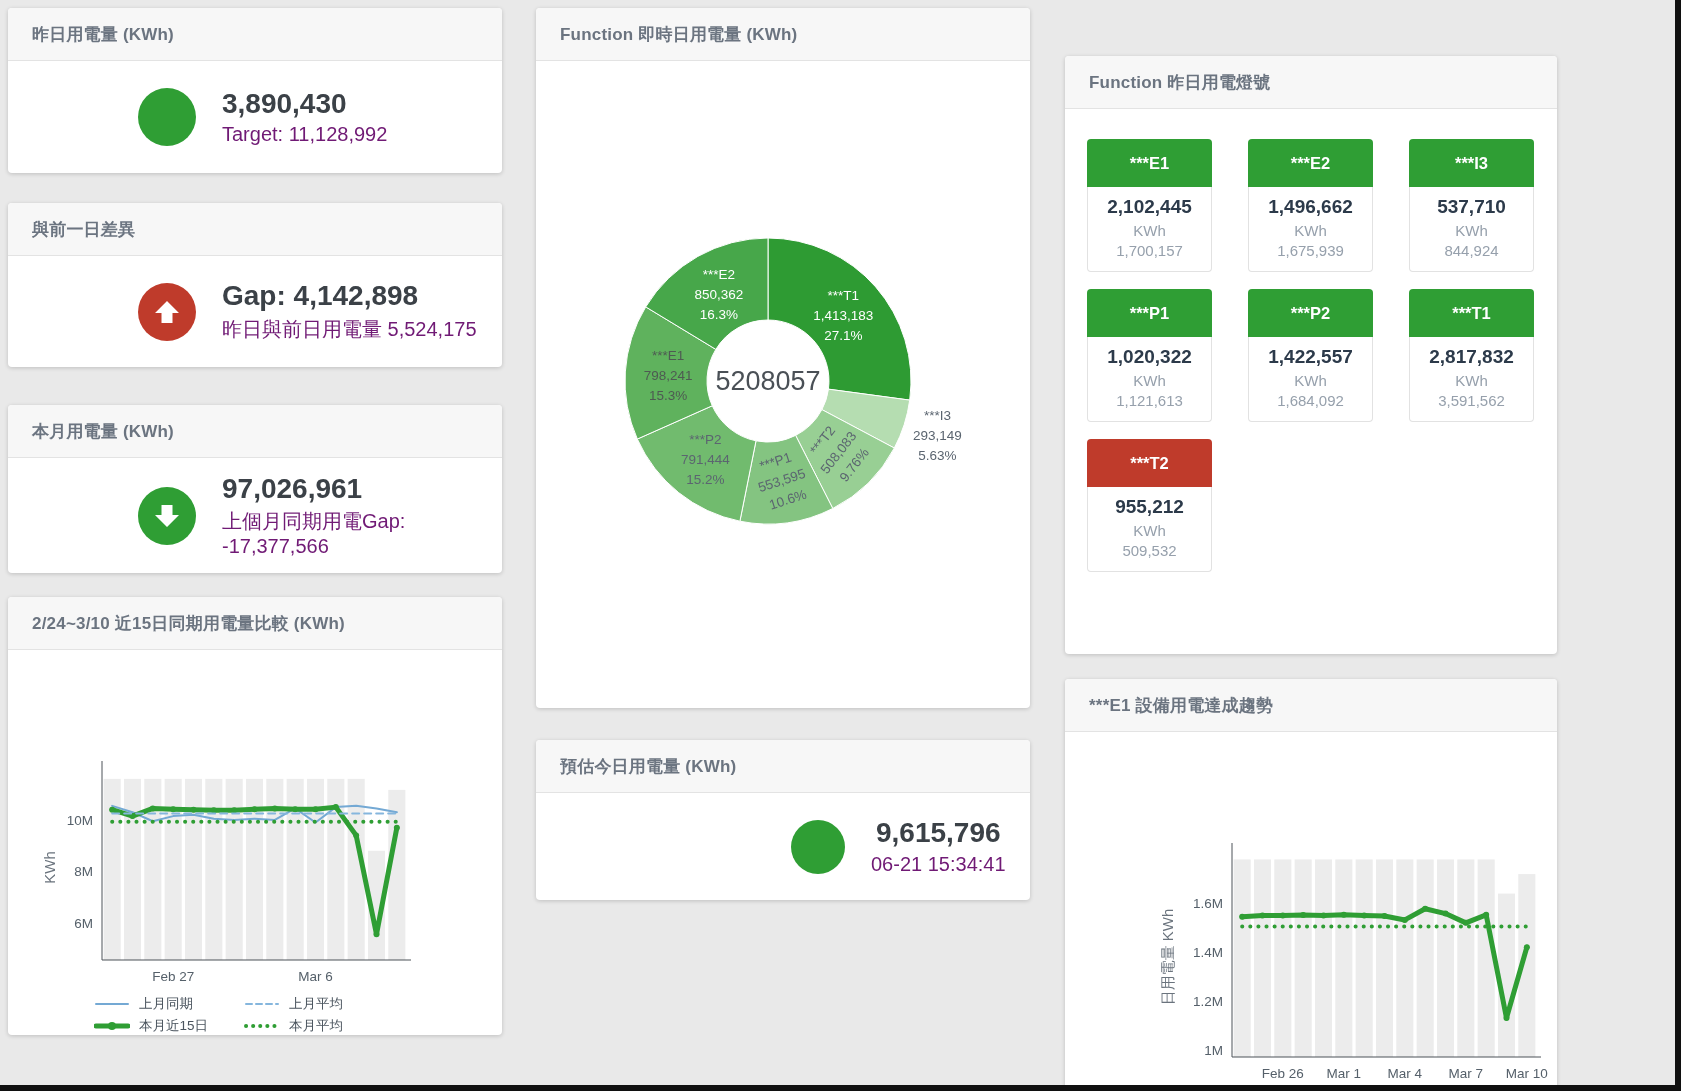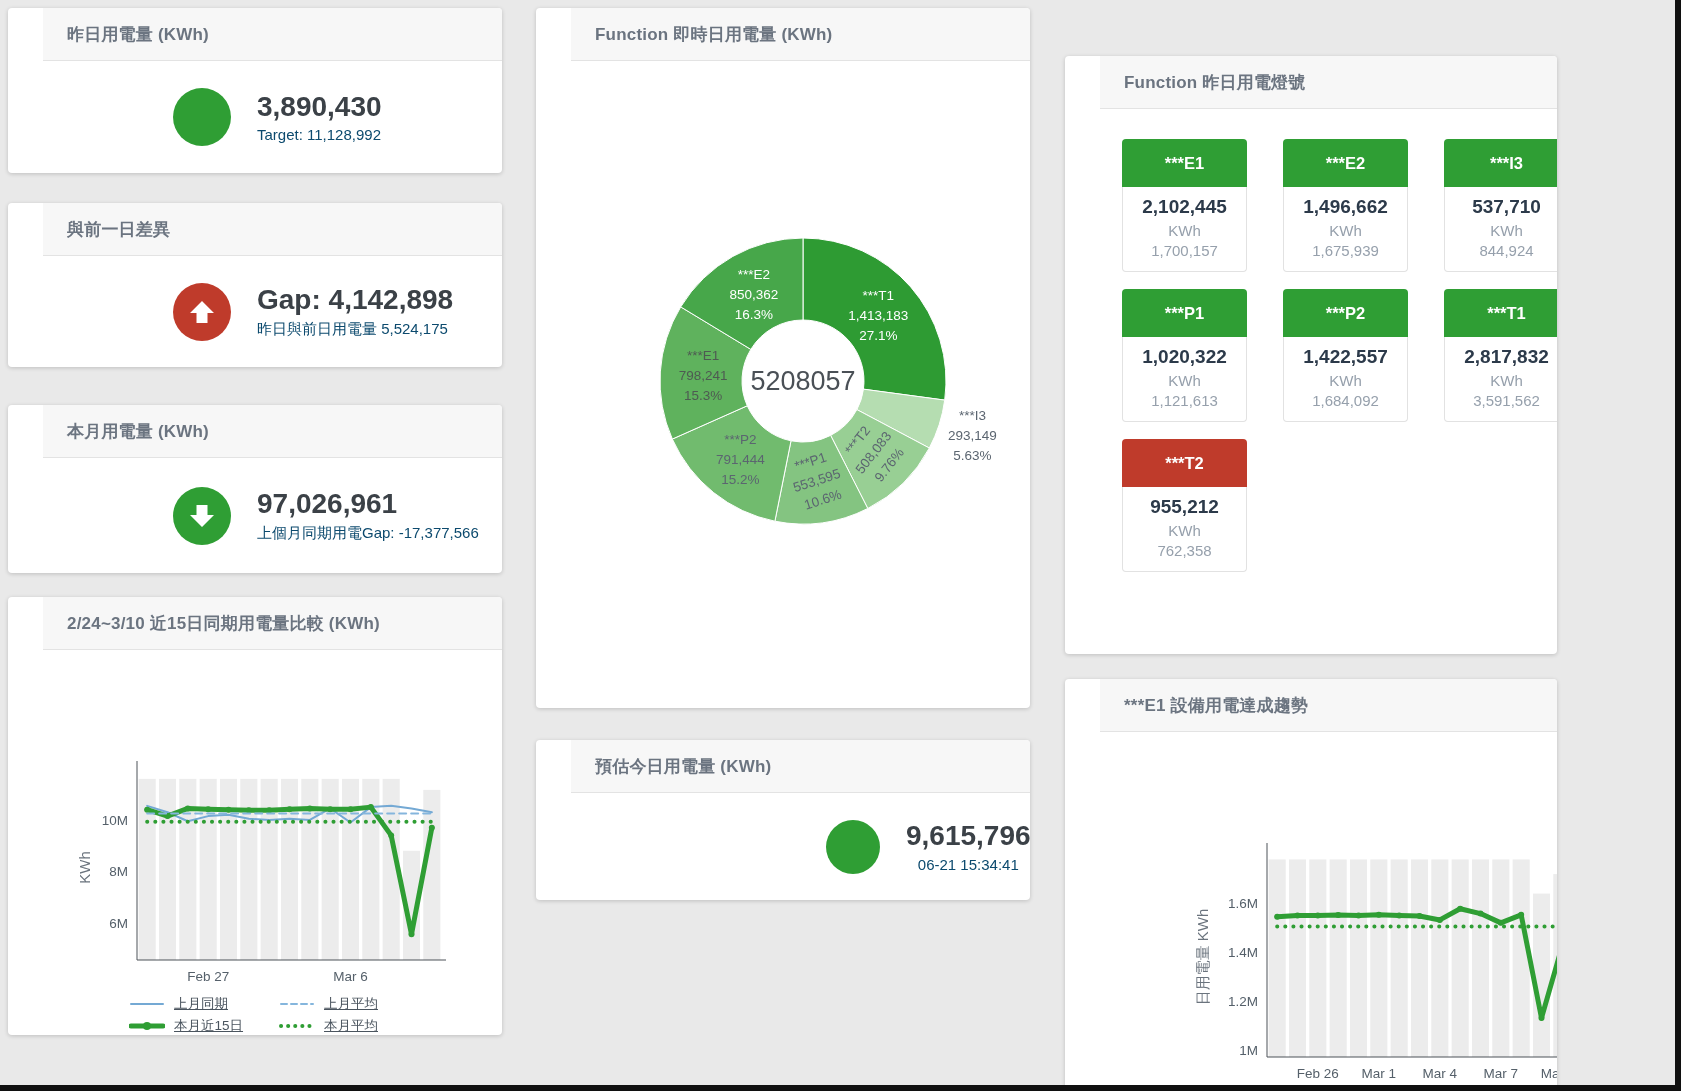--- a/index.html
+++ b/index.html
@@ -3,34 +3,34 @@
 <meta charset="utf-8">
 <style>
   html,body{margin:0;padding:0;width:1681px;height:1091px;overflow:hidden;
     background:#e9e9e9;font-family:"Liberation Sans",sans-serif;}
   .page{position:relative;width:1681px;height:1091px;}
   .col{position:absolute;top:8px;}
   .col1{left:8px;width:494px;}
   .col2{left:536px;width:494px;}
   .col3{left:1065px;width:492px;}
   .card{background:#fff;border-radius:4px;box-shadow:0 1px 4px rgba(0,0,0,.18);
-    overflow:hidden;padding-left:35px;}
+    overflow:hidden;}
   .card-h{height:52px;background:#f7f7f7;border-bottom:1px solid #e3e3e3;
     display:flex;align-items:center;padding:0 24px;font-size:17px;font-weight:bold;
     color:#6b7480;letter-spacing:.2px;}
   .card-b{height:calc(100% - 53px);display:flex;align-items:center;position:relative;}
   
   .kpi1{height:165px;margin-bottom:30px;}
   .kpi2{height:164px;margin-bottom:38px;}
   .kpi3{height:168px;margin-bottom:24px;}
   .kpi-row{display:flex;align-items:center;gap:26px;padding-left:130px;}
   .dot{width:58px;height:58px;border-radius:50%;flex:0 0 auto;
     display:flex;align-items:center;justify-content:center;}
   .kpi-value{font-size:28px;font-weight:bold;color:#3b4147;line-height:1.15;}
-  .kpi-sub{font-size:15px;color:#0c4a6e;margin-top:3px;}
+  .kpi-sub{font-size:20px;color:#701a75;margin-top:3px;}
   
   .chart-card1{height:438px;}
   .chart-card1 .card-b, .chart-card2 .card-b{display:block;}
   
   .donut-card{height:700px;margin-bottom:32px;}
   .predict-card{height:160px;}
   .predict-row{display:flex;align-items:center;gap:26px;padding-left:255px;}
   .predict-text{text-align:center;}
   
   .lights-card{height:598px;margin-bottom:25px;margin-top:48px;}
@@ -41,21 +41,21 @@
   .tile-b{border:1px solid #e2e2e2;border-top:none;border-radius:0 0 4px 4px;
     text-align:center;padding:9px 2px 12px;background:#fff;}
   .tile-v{font-size:19px;font-weight:bold;color:#2c3a4a;}
   .tile-u{font-size:15px;color:#96a0ac;margin-top:4px;}
   .tile-t{font-size:15px;color:#96a0ac;margin-top:3px;}
   .chart-card2{height:528px;}
   
   .legend{margin-left:86px;margin-top:6px;}
   .legend2{margin-left:80px;margin-top:6px;}
   .lrow{display:flex;margin-bottom:4px;}
-  .litem{display:flex;align-items:center;gap:9px;width:150px;font-size:13.5px;color:#4a545e;text-decoration:underline;}
+  .litem{display:flex;align-items:center;gap:9px;width:150px;font-size:13.5px;color:#4a545e;}
   .edge-right{position:absolute;top:0;right:0;width:6px;height:1091px;background:#101010;}
   .edge-bottom{position:absolute;left:0;bottom:0;width:1681px;height:6px;background:#101010;}
   svg text{font-family:"Liberation Sans",sans-serif;}
 </style>
 </head>
 <body>
 
 <div class="page">
 
   <div class="col col1">
@@ -277,21 +277,21 @@
                 <div class="tile-v">2,817,832</div>
                 <div class="tile-u">KWh</div>
                 <div class="tile-t">3,591,562</div>
               </div>
             </div>
             <div class="tile">
               <div class="tile-h" style="background: rgb(191, 59, 43);">***T2</div>
               <div class="tile-b">
                 <div class="tile-v">955,212</div>
                 <div class="tile-u">KWh</div>
-                <div class="tile-t">762,358</div>
+                <div class="tile-t">509,532</div>
               </div>
             </div>
           </div>
       </div>
     </section>
 
     <section class="card chart-card2">
       <div class="card-h">***E1 設備用電達成趨勢</div>
       <div class="card-b">
         <div id="e1-chart"><svg width="486" height="352">

